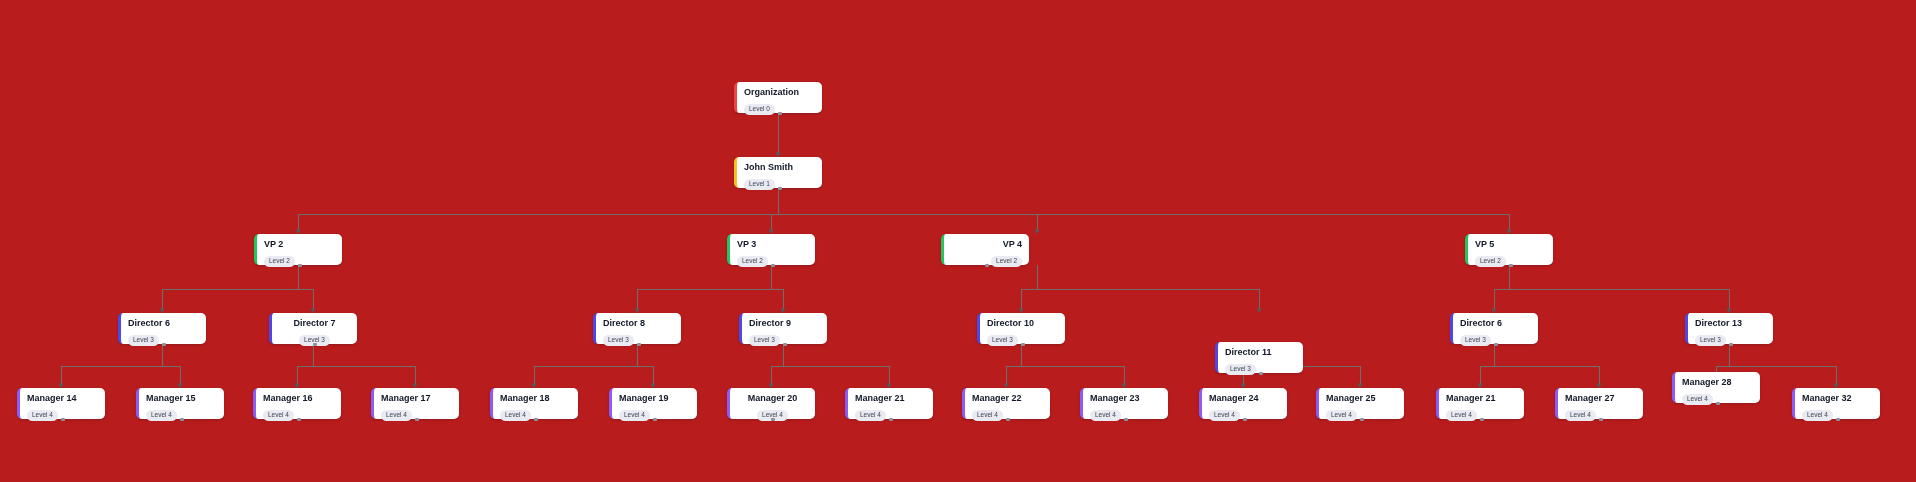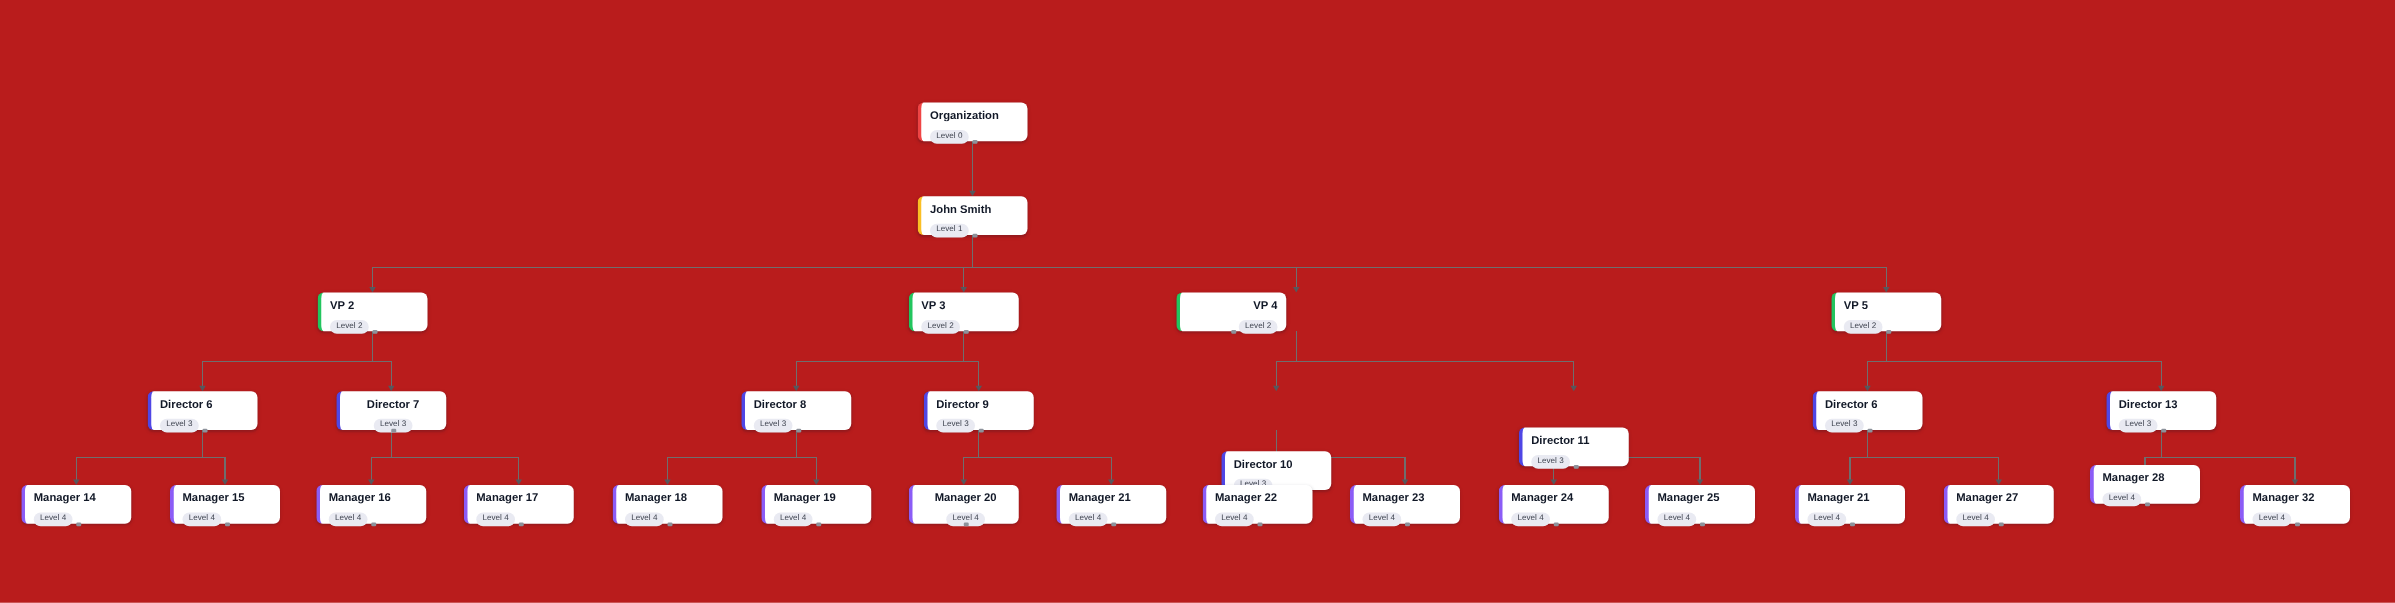--- a/index.html
+++ b/index.html
@@ -133,21 +133,21 @@
       <div class="node" style="left: 734px; top: 82px; width: 88px; height: 31px; border-left-color: rgb(239, 68, 68);"><span class="node-title">Organization</span><span class="node-badge">Level 0</span><span class="anchor-dot" style="background: rgb(141, 146, 155);"></span></div>
       <div class="node" style="left: 734px; top: 157px; width: 88px; height: 31px; border-left-color: rgb(251, 191, 36);"><span class="node-title">John Smith</span><span class="node-badge">Level 1</span><span class="anchor-dot" style="background: rgb(141, 146, 155);"></span></div>
       <div class="node" style="left: 254px; top: 234px; width: 88px; height: 31px; border-left-color: rgb(34, 197, 94);"><span class="node-title">VP 2</span><span class="node-badge">Level 2</span><span class="anchor-dot" style="background: rgb(141, 146, 155);"></span></div>
       <div class="node" style="left: 727px; top: 234px; width: 88px; height: 31px; border-left-color: rgb(34, 197, 94);"><span class="node-title">VP 3</span><span class="node-badge">Level 2</span><span class="anchor-dot" style="background: rgb(141, 146, 155);"></span></div>
       <div class="node" style="left: 941px; top: 234px; width: 88px; height: 31px; border-left-color: rgb(34, 197, 94); text-align: right;"><span class="node-title">VP 4</span><span class="node-badge">Level 2</span><span class="anchor-dot" style="background: rgb(141, 146, 155);"></span></div>
       <div class="node" style="left: 1465px; top: 234px; width: 88px; height: 31px; border-left-color: rgb(34, 197, 94);"><span class="node-title">VP 5</span><span class="node-badge">Level 2</span><span class="anchor-dot" style="background: rgb(141, 146, 155);"></span></div>
       <div class="node" style="left: 118px; top: 313px; width: 88px; height: 31px; border-left-color: rgb(79, 70, 229);"><span class="node-title">Director 6</span><span class="node-badge">Level 3</span><span class="anchor-dot" style="background: rgb(141, 146, 155);"></span></div>
       <div class="node" style="left: 269px; top: 313px; width: 88px; height: 31px; border-left-color: rgb(79, 70, 229); text-align: center;"><span class="node-title">Director 7</span><span class="node-badge">Level 3</span><span class="anchor-dot" style="background: rgb(141, 146, 155);"></span></div>
       <div class="node" style="left: 593px; top: 313px; width: 88px; height: 31px; border-left-color: rgb(79, 70, 229);"><span class="node-title">Director 8</span><span class="node-badge">Level 3</span><span class="anchor-dot" style="background: rgb(141, 146, 155);"></span></div>
       <div class="node" style="left: 739px; top: 313px; width: 88px; height: 31px; border-left-color: rgb(79, 70, 229);"><span class="node-title">Director 9</span><span class="node-badge">Level 3</span><span class="anchor-dot" style="background: rgb(141, 146, 155);"></span></div>
-      <div class="node" style="left: 977px; top: 313px; width: 88px; height: 31px; border-left-color: rgb(79, 70, 229); margin-top: 48px;"><span class="node-title">Director 10</span><span class="node-badge">Level 3</span><span class="anchor-dot" style="background: rgb(141, 146, 155);"></span></div>
+      <div class="node" style="left: 977px; top: 313px; width: 88px; height: 31px; border-left-color: rgb(79, 70, 229);"><span class="node-title">Director 10</span><span class="node-badge">Level 3</span><span class="anchor-dot" style="background: rgb(141, 146, 155);"></span></div>
       <div class="node" style="left: 1215px; top: 313px; width: 88px; height: 31px; border-left-color: rgb(79, 70, 229); margin-top: 29px;"><span class="node-title">Director 11</span><span class="node-badge">Level 3</span><span class="anchor-dot" style="background: rgb(141, 146, 155);"></span></div>
       <div class="node" style="left: 1450px; top: 313px; width: 88px; height: 31px; border-left-color: rgb(79, 70, 229);"><span class="node-title">Director 6</span><span class="node-badge">Level 3</span><span class="anchor-dot" style="background: rgb(141, 146, 155);"></span></div>
       <div class="node" style="left: 1685px; top: 313px; width: 88px; height: 31px; border-left-color: rgb(79, 70, 229);"><span class="node-title">Director 13</span><span class="node-badge">Level 3</span><span class="anchor-dot" style="background: rgb(141, 146, 155);"></span></div>
       <div class="node" style="left: 17px; top: 388px; width: 88px; height: 31px; border-left-color: rgb(139, 92, 246);"><span class="node-title">Manager 14</span><span class="node-badge">Level 4</span><span class="anchor-dot" style="background: rgb(141, 146, 155);"></span></div>
       <div class="node" style="left: 136px; top: 388px; width: 88px; height: 31px; border-left-color: rgb(139, 92, 246);"><span class="node-title">Manager 15</span><span class="node-badge">Level 4</span><span class="anchor-dot" style="background: rgb(141, 146, 155);"></span></div>
       <div class="node" style="left: 253px; top: 388px; width: 88px; height: 31px; border-left-color: rgb(139, 92, 246);"><span class="node-title">Manager 16</span><span class="node-badge">Level 4</span><span class="anchor-dot" style="background: rgb(141, 146, 155);"></span></div>
       <div class="node" style="left: 371px; top: 388px; width: 88px; height: 31px; border-left-color: rgb(139, 92, 246);"><span class="node-title">Manager 17</span><span class="node-badge">Level 4</span><span class="anchor-dot" style="background: rgb(141, 146, 155);"></span></div>
       <div class="node" style="left: 490px; top: 388px; width: 88px; height: 31px; border-left-color: rgb(139, 92, 246);"><span class="node-title">Manager 18</span><span class="node-badge">Level 4</span><span class="anchor-dot" style="background: rgb(141, 146, 155);"></span></div>
       <div class="node" style="left: 609px; top: 388px; width: 88px; height: 31px; border-left-color: rgb(139, 92, 246);"><span class="node-title">Manager 19</span><span class="node-badge">Level 4</span><span class="anchor-dot" style="background: rgb(141, 146, 155);"></span></div>
       <div class="node" style="left: 727px; top: 388px; width: 88px; height: 31px; border-left-color: rgb(139, 92, 246); text-align: center;"><span class="node-title">Manager 20</span><span class="node-badge">Level 4</span><span class="anchor-dot" style="background: rgb(141, 146, 155);"></span></div>

